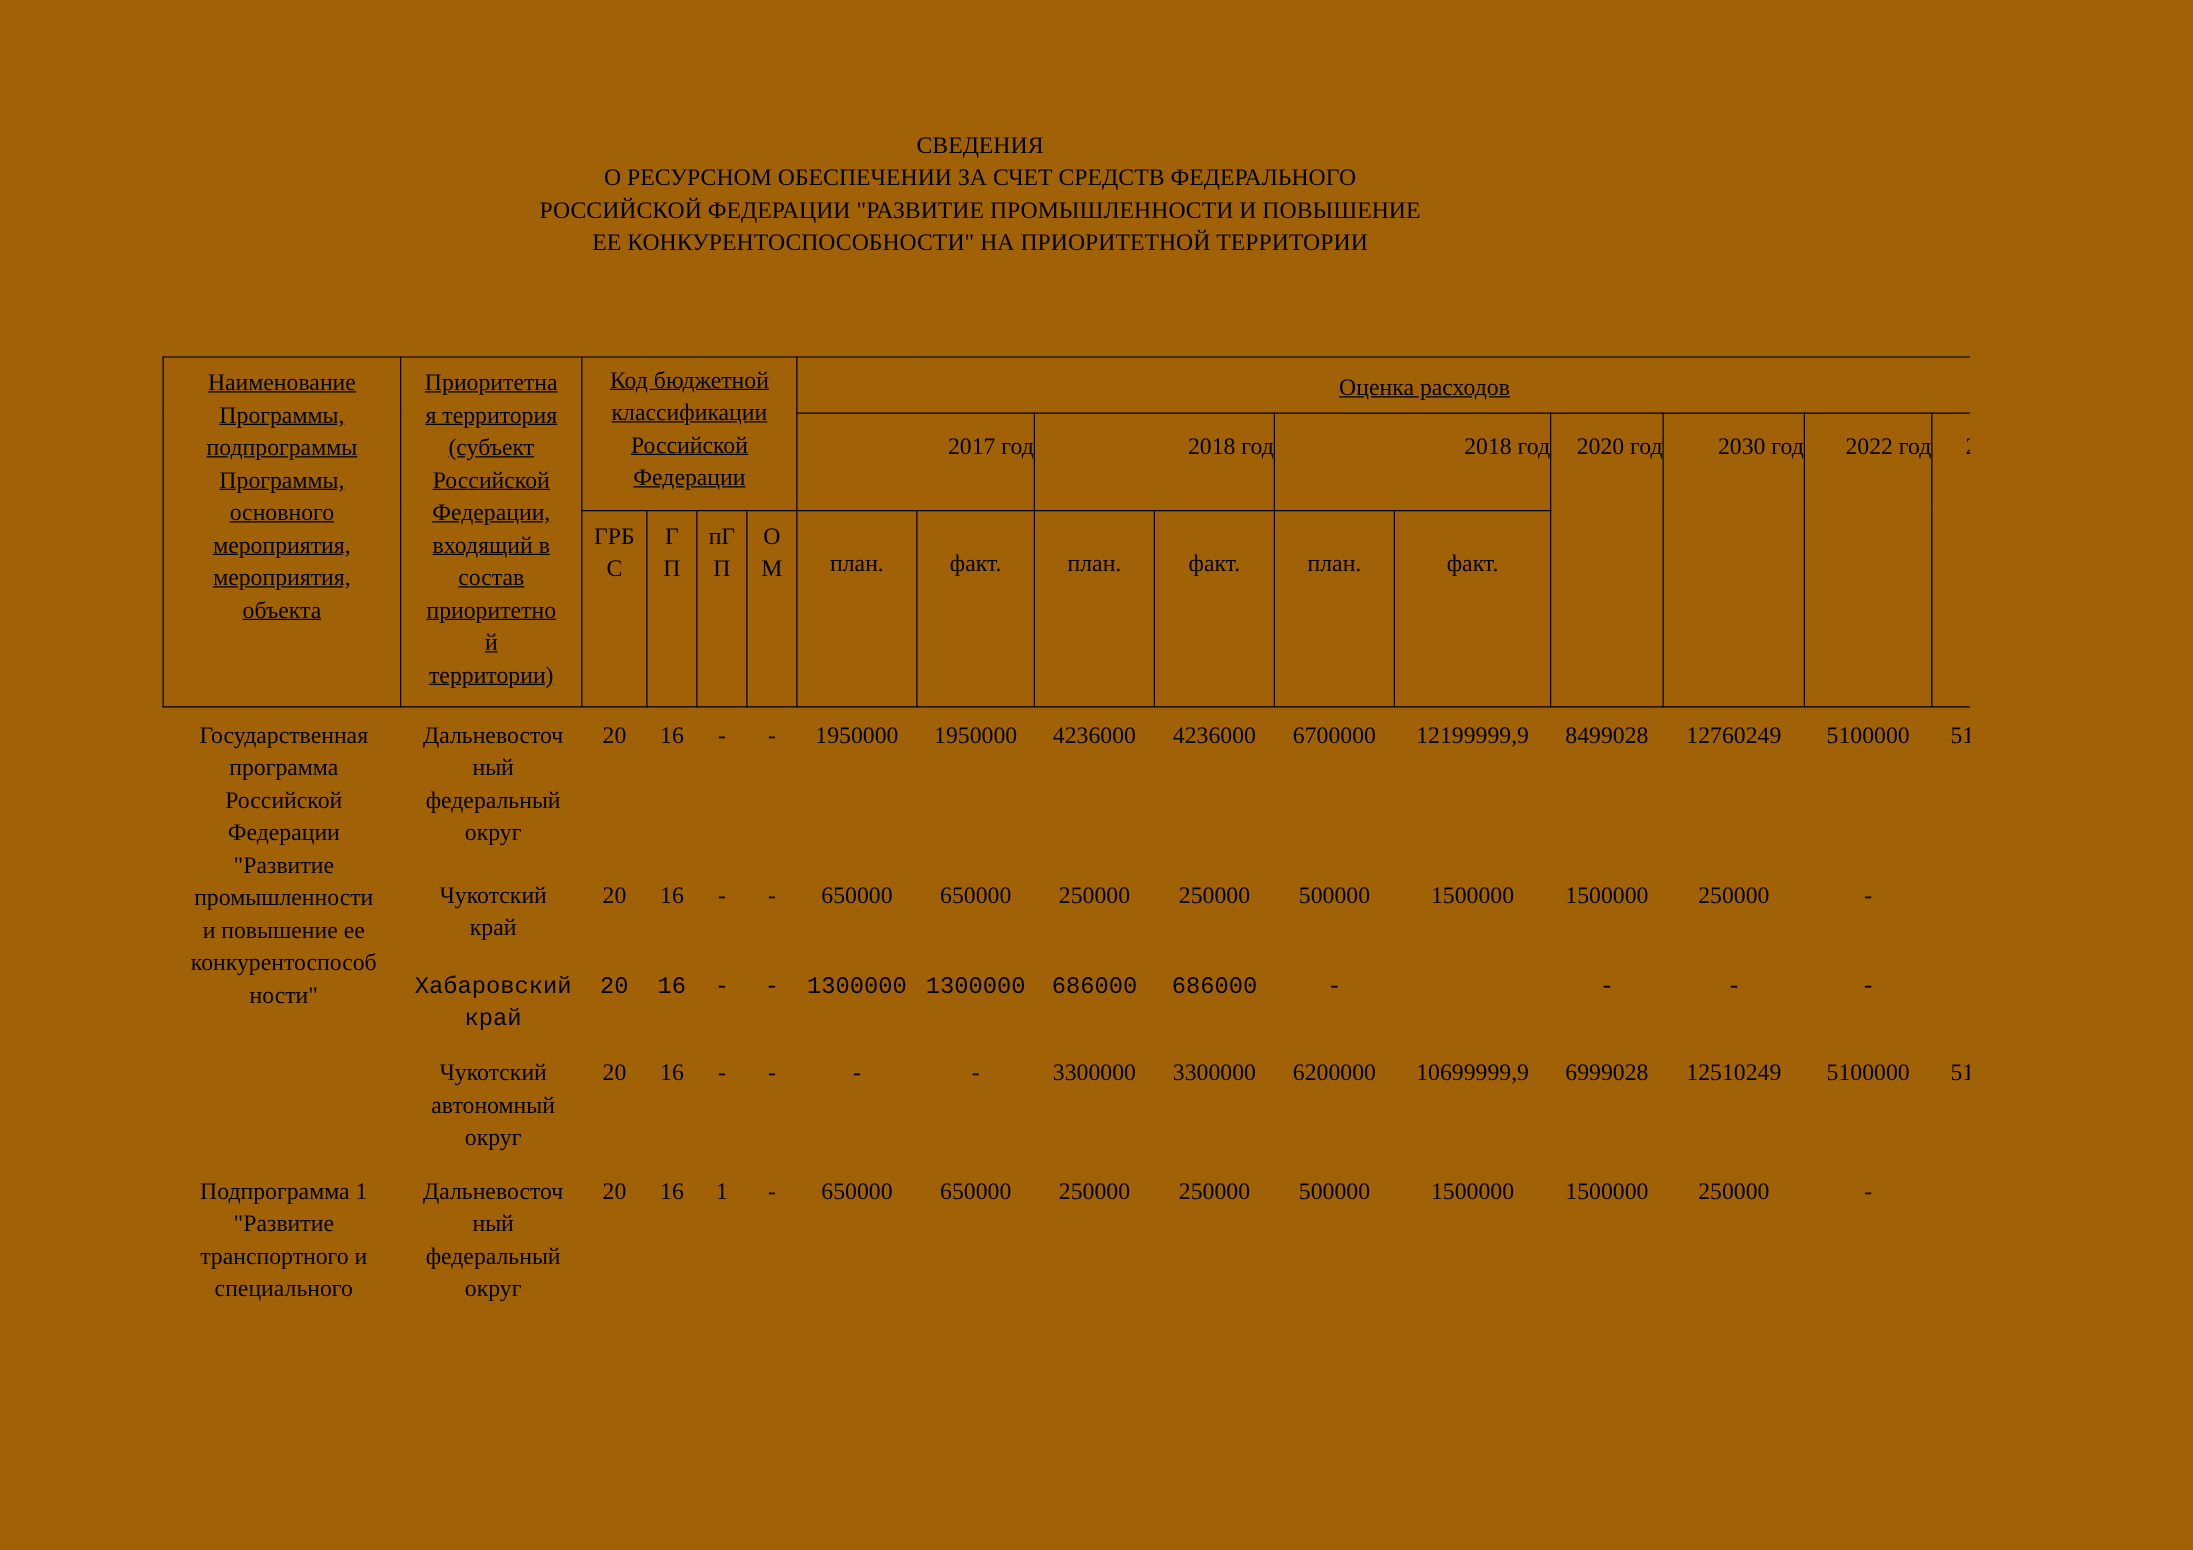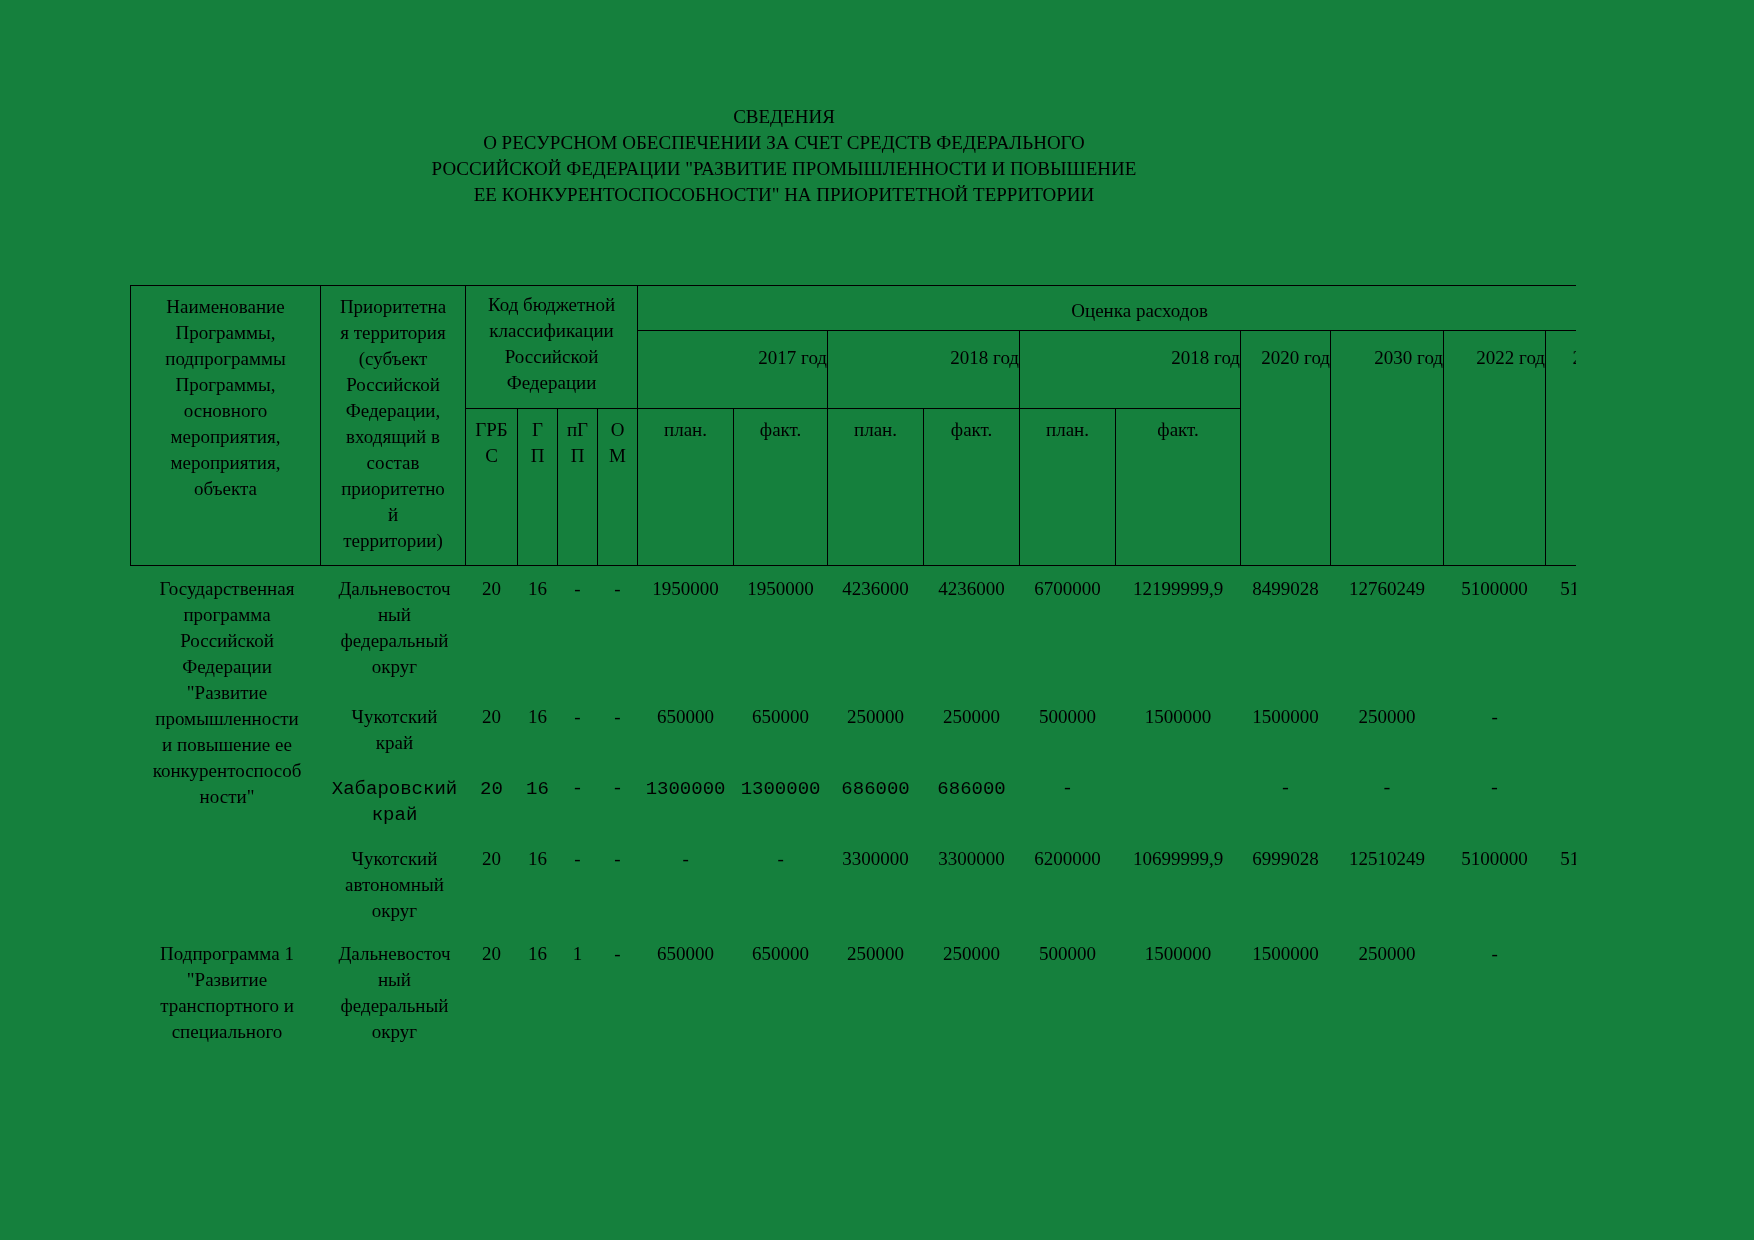--- a/index.html
+++ b/index.html
@@ -3,21 +3,21 @@
 <meta charset="utf-8">
 <style>
   * { margin: 0; padding: 0; box-sizing: border-box; }
   html, body { background: #ffffff; }
   body { font-family: "Liberation Serif", serif; color: #000; }
 
   .page {
     position: relative;
     width: 1754px;
     height: 1240px;
-    background: #15803d;
+    background: #a16207;
     overflow: hidden;
     font-size: 19px;
     line-height: 26px;
   }
 
   .title-block {
     position: absolute;
     top: 104px;
     left: 0;
     width: 1568px;
@@ -46,30 +46,30 @@
     white-space: pre-line;
     line-height: 26px;
     vertical-align: top;
     text-align: center;
     padding: 0;
     overflow: hidden;
   }
 
   thead th { border: 1px solid #000; }
 
-  tr.hrow1 { height: 45px; }
+  tr.hrow1 { height: 45px; text-decoration: underline; }
   tr.hrow2 { height: 78px; }
   tr.hrow3 { height: 157px; }
 
   th.h-name, th.h-terr { padding-top: 8px; }
   th.h-code { padding-top: 6px; }
   th.h-expenses { padding-top: 12px; }
   th.h-year { padding-top: 14px; text-align: right; }
   th.h-codecol { padding-top: 8px; }
-  th.h-pf { padding-top: 8px; }
+  th.h-pf { padding-top: 30px; }
 
   tbody td { border: none; padding-top: 10px; }
   td.c-name, td.c-terr { text-align: center; padding-left: 7px; padding-right: 4px; }
 
   tr.brow1 { height: 128px; }
   tr.brow2 { height: 72px; }
   tr.brow3 { height: 70px; font-family: Liberation Mono, monospace; }
   tr.brow4 { height: 95px; }
 </style>
 </head>

